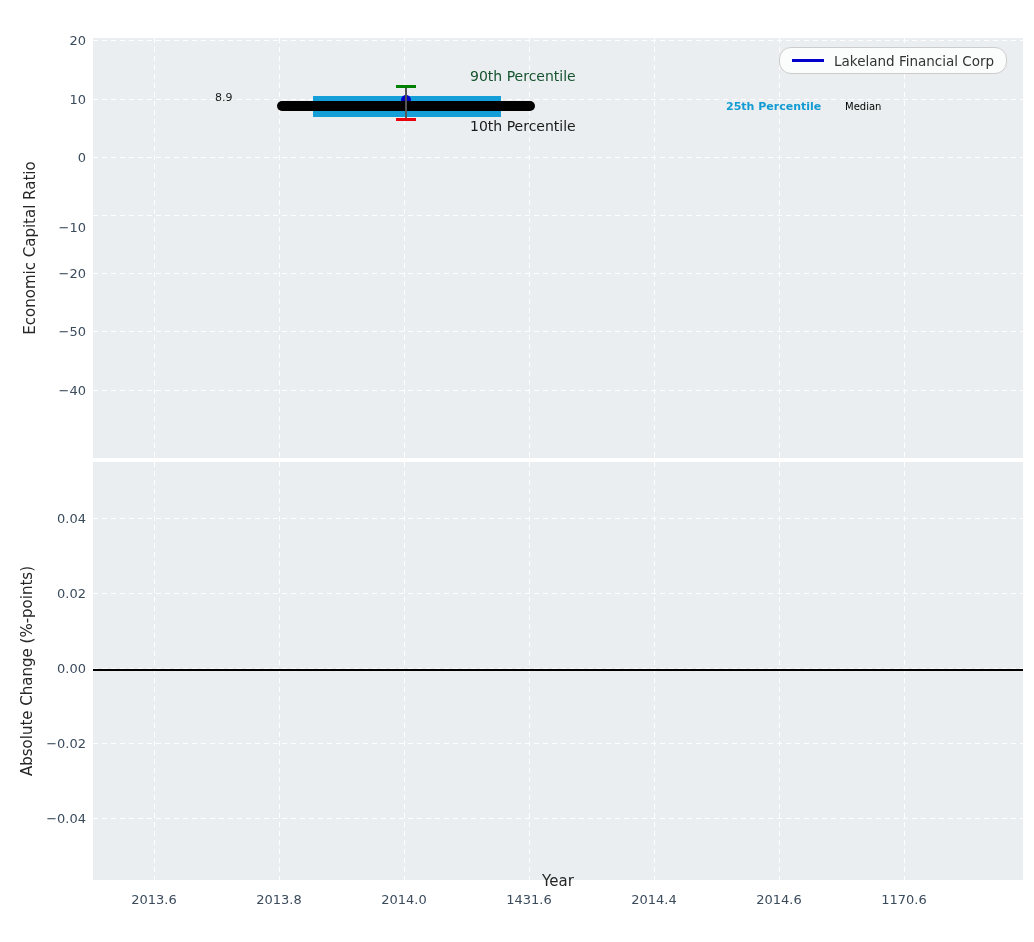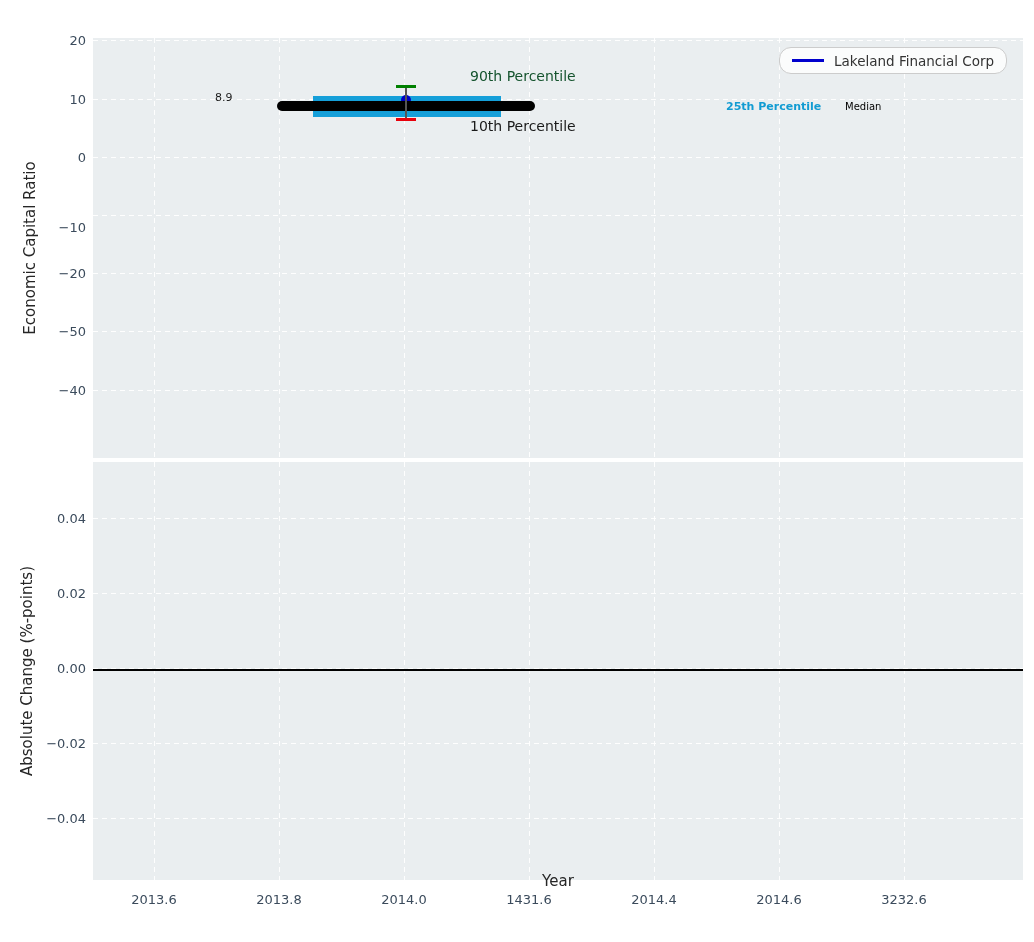--- a/index.html
+++ b/index.html
@@ -120,17 +120,17 @@
   <div class="ytick" style="top:818px">−0.04</div>
 
   <div class="axlabel rot" style="left:27px; top:671px;">Absolute Change (%-points)</div>
 
   <div class="xtick" style="left:154px">2013.6</div>
   <div class="xtick" style="left:279px">2013.8</div>
   <div class="xtick" style="left:404px">2014.0</div>
   <div class="xtick" style="left:529px">1431.6</div>
   <div class="xtick" style="left:654px">2014.4</div>
   <div class="xtick" style="left:779px">2014.6</div>
-  <div class="xtick" style="left:904px">3232.6</div>
+  <div class="xtick" style="left:904px">1170.6</div>
 
   <div class="axlabel" style="left:558px; top:872px; transform:translateX(-50%);">Year</div>
 
 </div>
 
 </body></html>

